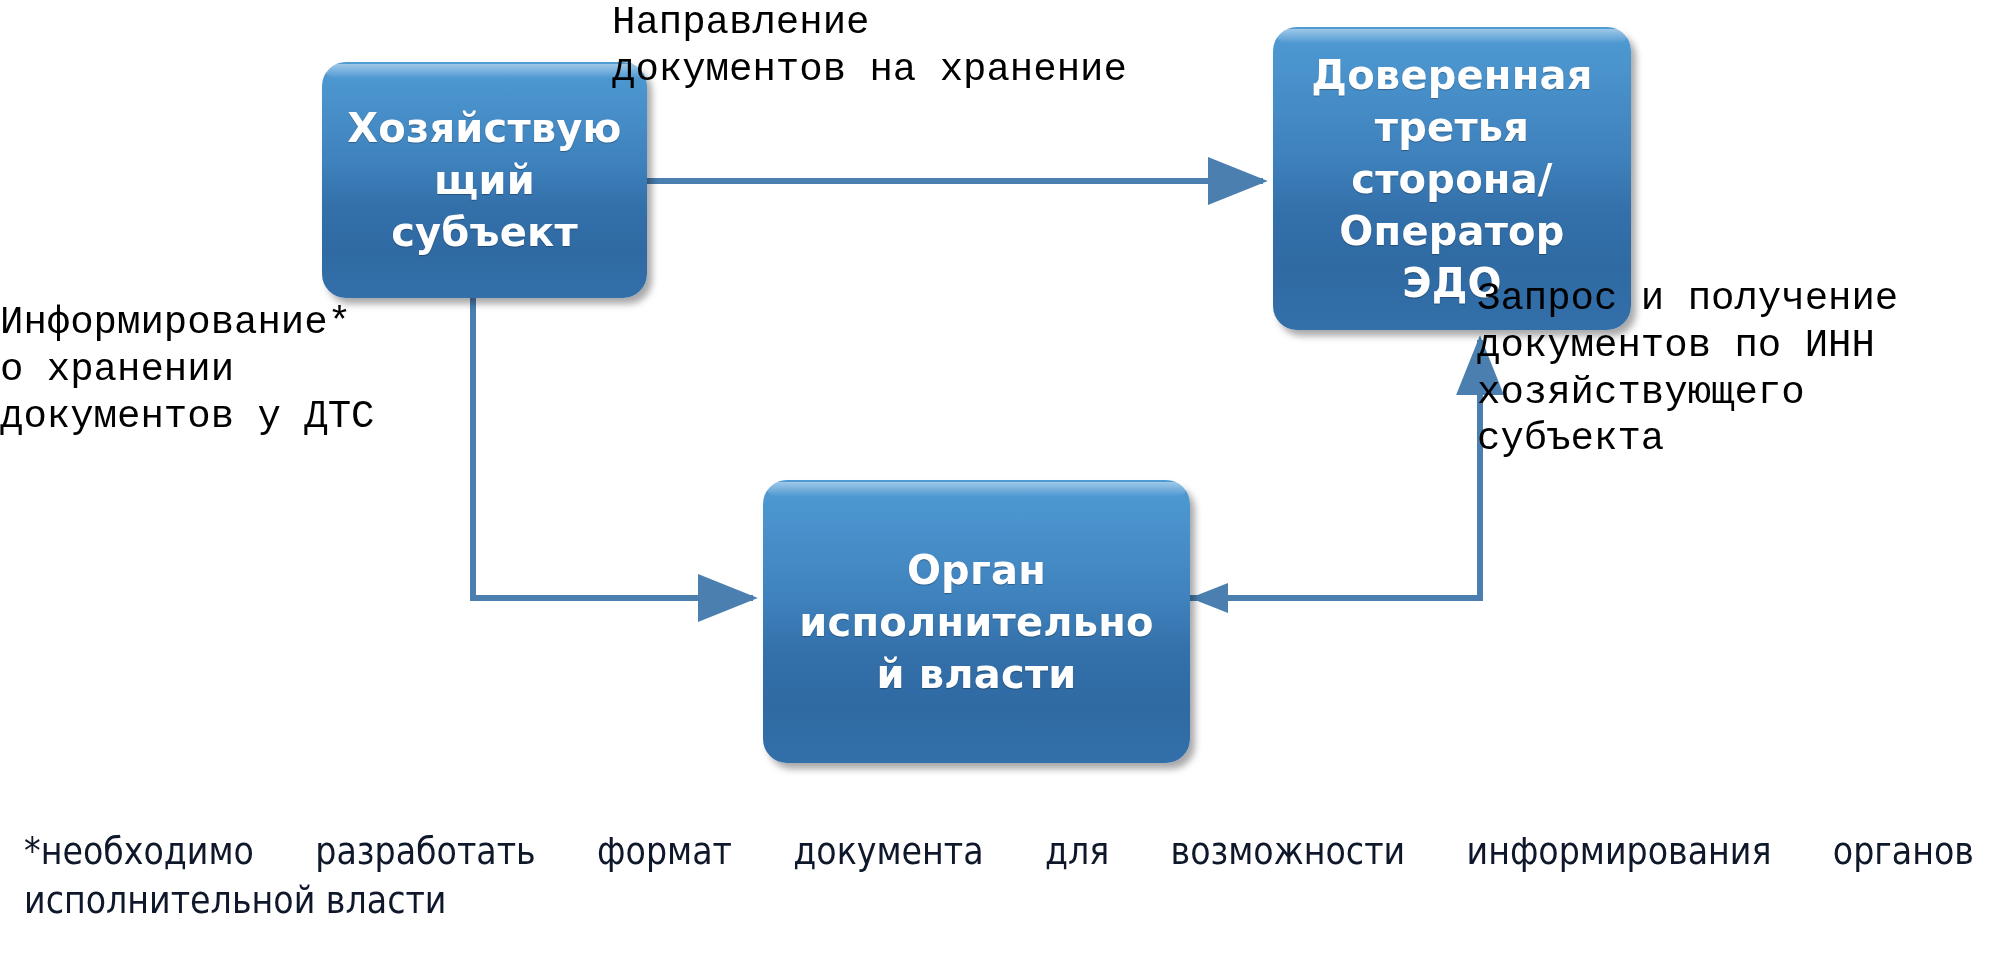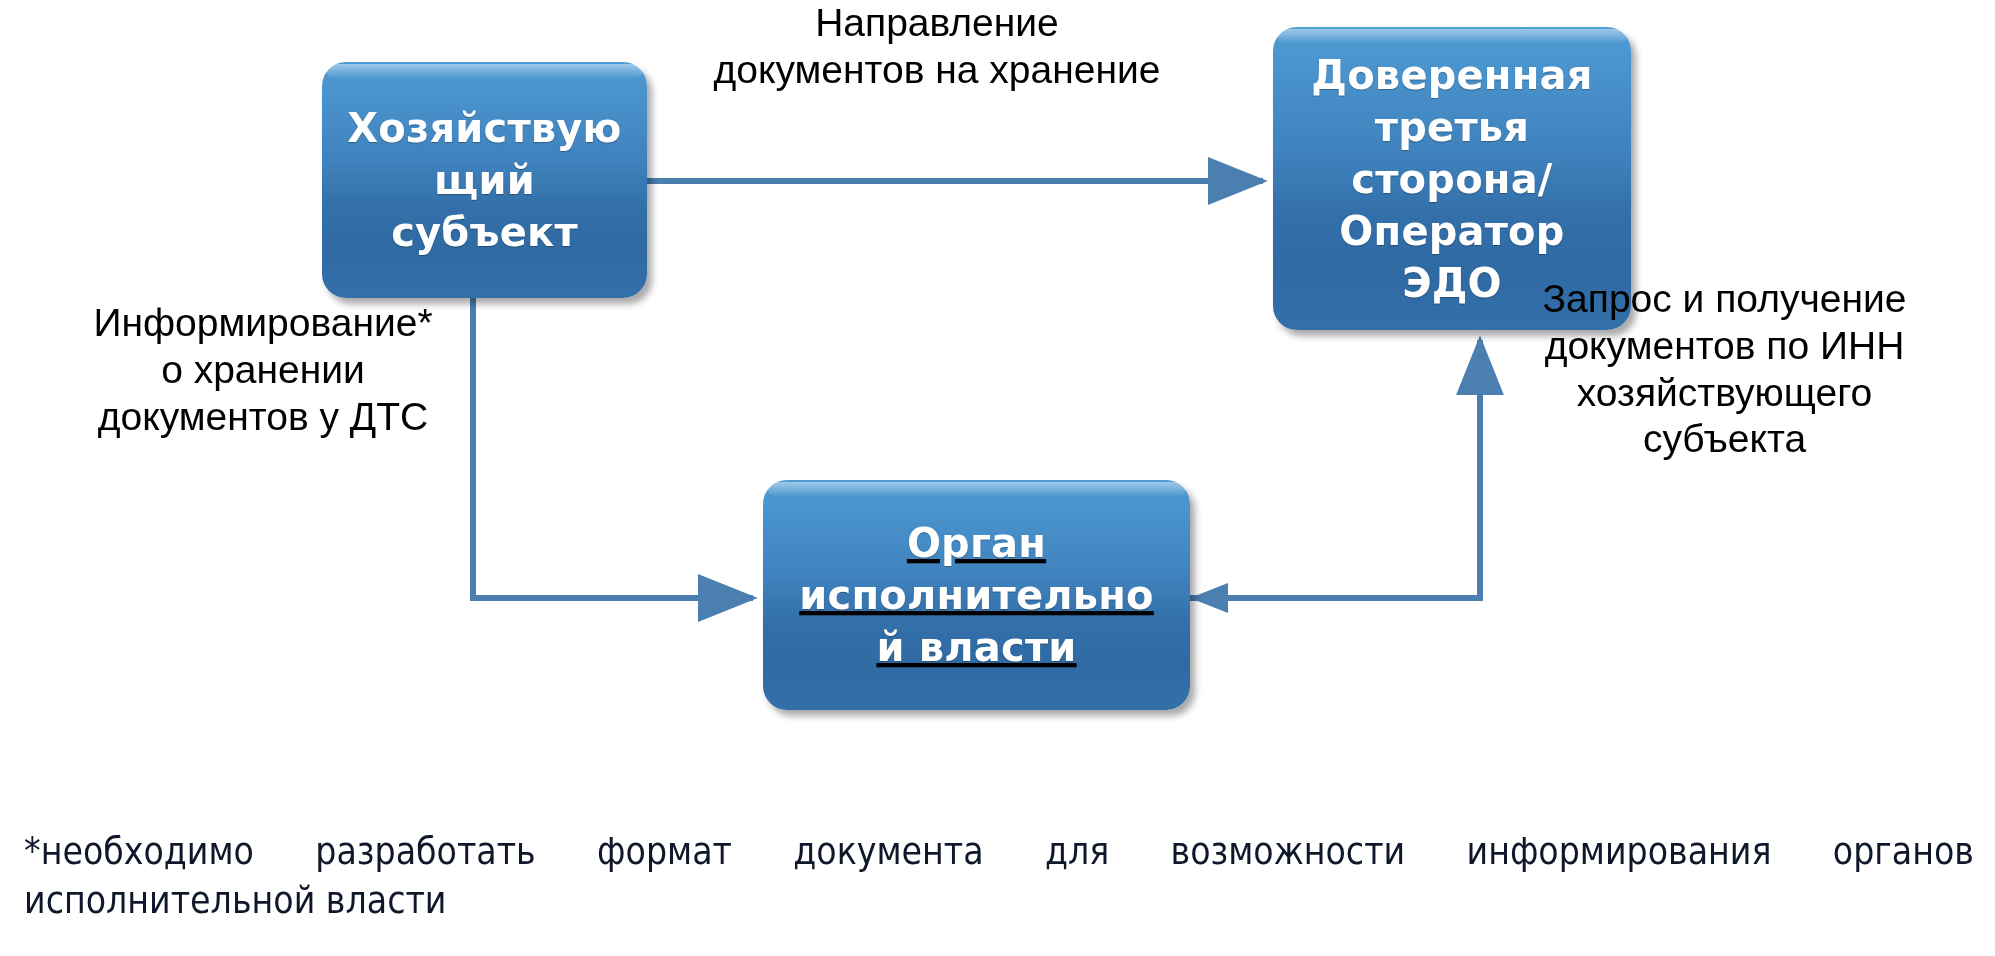--- a/index.html
+++ b/index.html
@@ -53,40 +53,40 @@
     padding: 0 10px;
     white-space: pre-line;
   }
 
   #node-economic   { left: 313px; top: 62px;  width: 325px; height: 236px; margin-left: 9px; }
   #node-economic .node-label  { font-size: 40px; }
 
   #node-tsp        { left: 1273px; top: 27px; width: 358px; height: 303px; }
   #node-tsp .node-label       { font-size: 40px; }
 
-  #node-authority  { left: 763px;  top: 480px; width: 427px; height: 230px; text-decoration: underline; }
+  #node-authority  { left: 763px;  top: 480px; width: 427px; height: 283px; }
   #node-authority .node-label { font-size: 40px; }
 
   
   #connectors {
     position: absolute;
     left: 0; top: 0;
     width: 1995px;
     height: 956px;
     pointer-events: none;
   }
 
   
   .edge-label {
     position: absolute;
     color: #000000;
-    font-family: Liberation Sans, sans-serif;
+    font-family: Liberation Mono, monospace;
     font-size: 39px;
     line-height: 1.20;
-    text-align: center;
+    text-align: left;
     white-space: pre-line;
   }
   #label-send      { left: 612px;  top: 0px;   width: 650px; }
   #label-inform    { left: 0px;    top: 300px; width: 526px; }
   #label-request   { left: 1477px; top: 276px; width: 495px; }
 
   #footnote {
     position: absolute;
     left: 24px;
     top: 828px;

